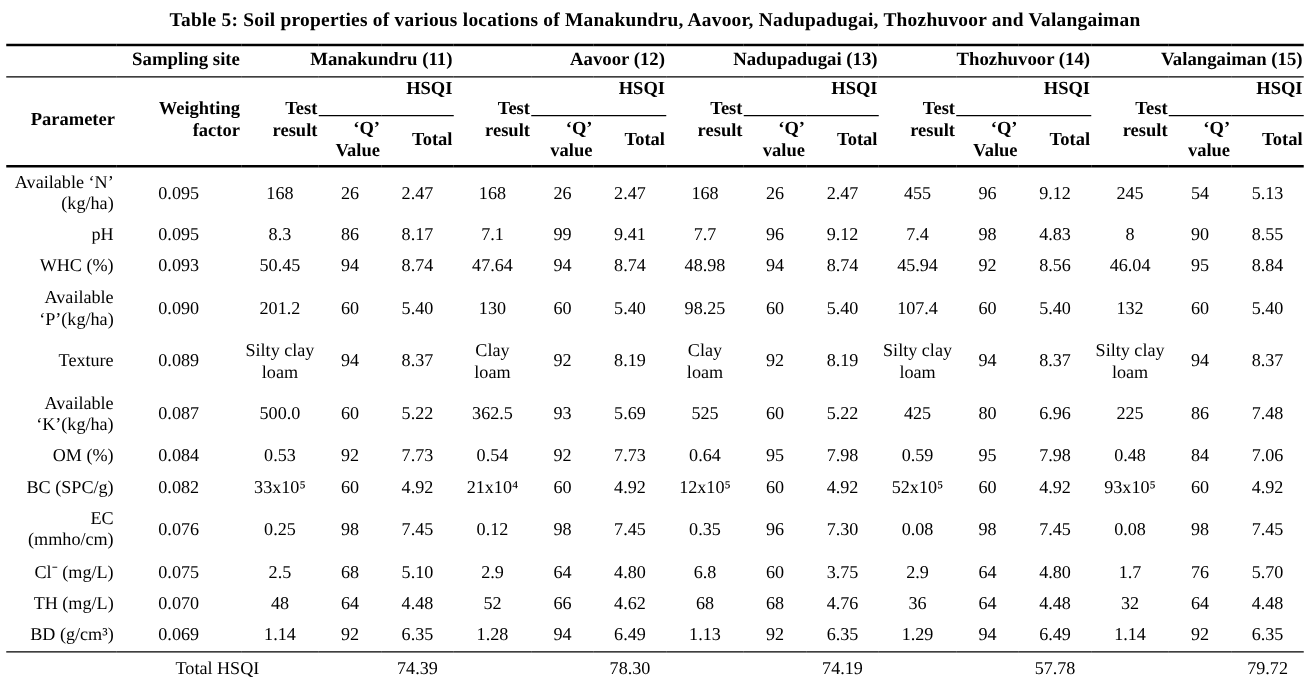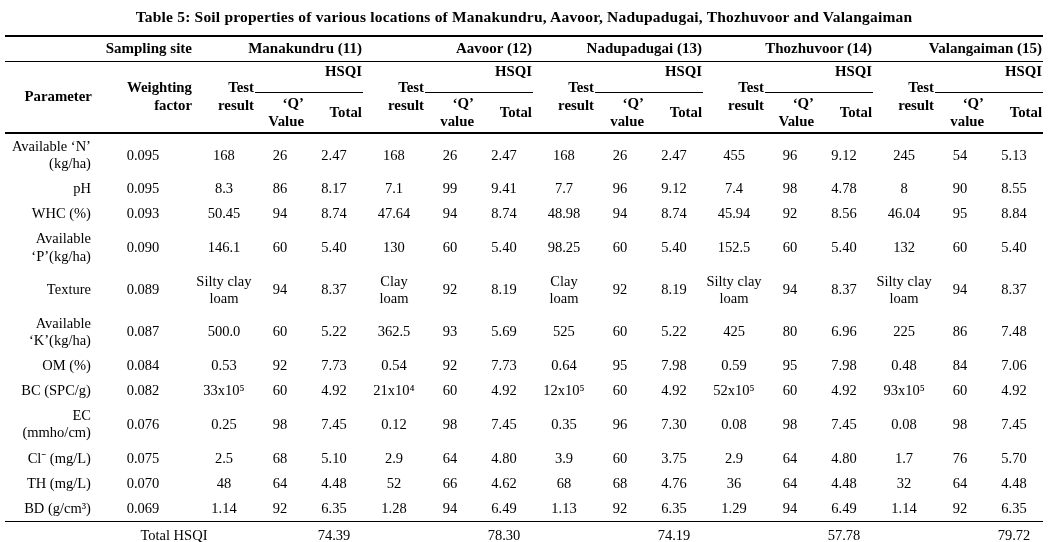--- a/index.html
+++ b/index.html
@@ -161,21 +161,21 @@
           <td class="val">86</td>
           <td class="val">8.17</td>
           <td class="val">7.1</td>
           <td class="val">99</td>
           <td class="val">9.41</td>
           <td class="val">7.7</td>
           <td class="val">96</td>
           <td class="val">9.12</td>
           <td class="val">7.4</td>
           <td class="val">98</td>
-          <td class="val">4.78</td>
+          <td class="val">4.83</td>
           <td class="val">8</td>
           <td class="val">90</td>
           <td class="val">8.55</td>
         </tr>
         <tr>
           <td class="param">WHC (%)</td>
           <td class="wf">0.093</td>
           <td class="val">50.45</td>
           <td class="val">94</td>
           <td class="val">8.74</td>
@@ -188,30 +188,30 @@
           <td class="val">45.94</td>
           <td class="val">92</td>
           <td class="val">8.56</td>
           <td class="val">46.04</td>
           <td class="val">95</td>
           <td class="val">8.84</td>
         </tr>
         <tr>
           <td class="param">Available ‘P’(kg/ha)</td>
           <td class="wf">0.090</td>
-          <td class="val">146.1</td>
+          <td class="val">201.2</td>
           <td class="val">60</td>
           <td class="val">5.40</td>
           <td class="val">130</td>
           <td class="val">60</td>
           <td class="val">5.40</td>
           <td class="val">98.25</td>
           <td class="val">60</td>
           <td class="val">5.40</td>
-          <td class="val">152.5</td>
+          <td class="val">107.4</td>
           <td class="val">60</td>
           <td class="val">5.40</td>
           <td class="val">132</td>
           <td class="val">60</td>
           <td class="val">5.40</td>
         </tr>
         <tr>
           <td class="param">Texture</td>
           <td class="wf">0.089</td>
           <td class="val">Silty clay loam</td>
@@ -308,21 +308,21 @@
         </tr>
         <tr>
           <td class="param">Cl⁻ (mg/L)</td>
           <td class="wf">0.075</td>
           <td class="val">2.5</td>
           <td class="val">68</td>
           <td class="val">5.10</td>
           <td class="val">2.9</td>
           <td class="val">64</td>
           <td class="val">4.80</td>
-          <td class="val">3.9</td>
+          <td class="val">6.8</td>
           <td class="val">60</td>
           <td class="val">3.75</td>
           <td class="val">2.9</td>
           <td class="val">64</td>
           <td class="val">4.80</td>
           <td class="val">1.7</td>
           <td class="val">76</td>
           <td class="val">5.70</td>
         </tr>
         <tr>

